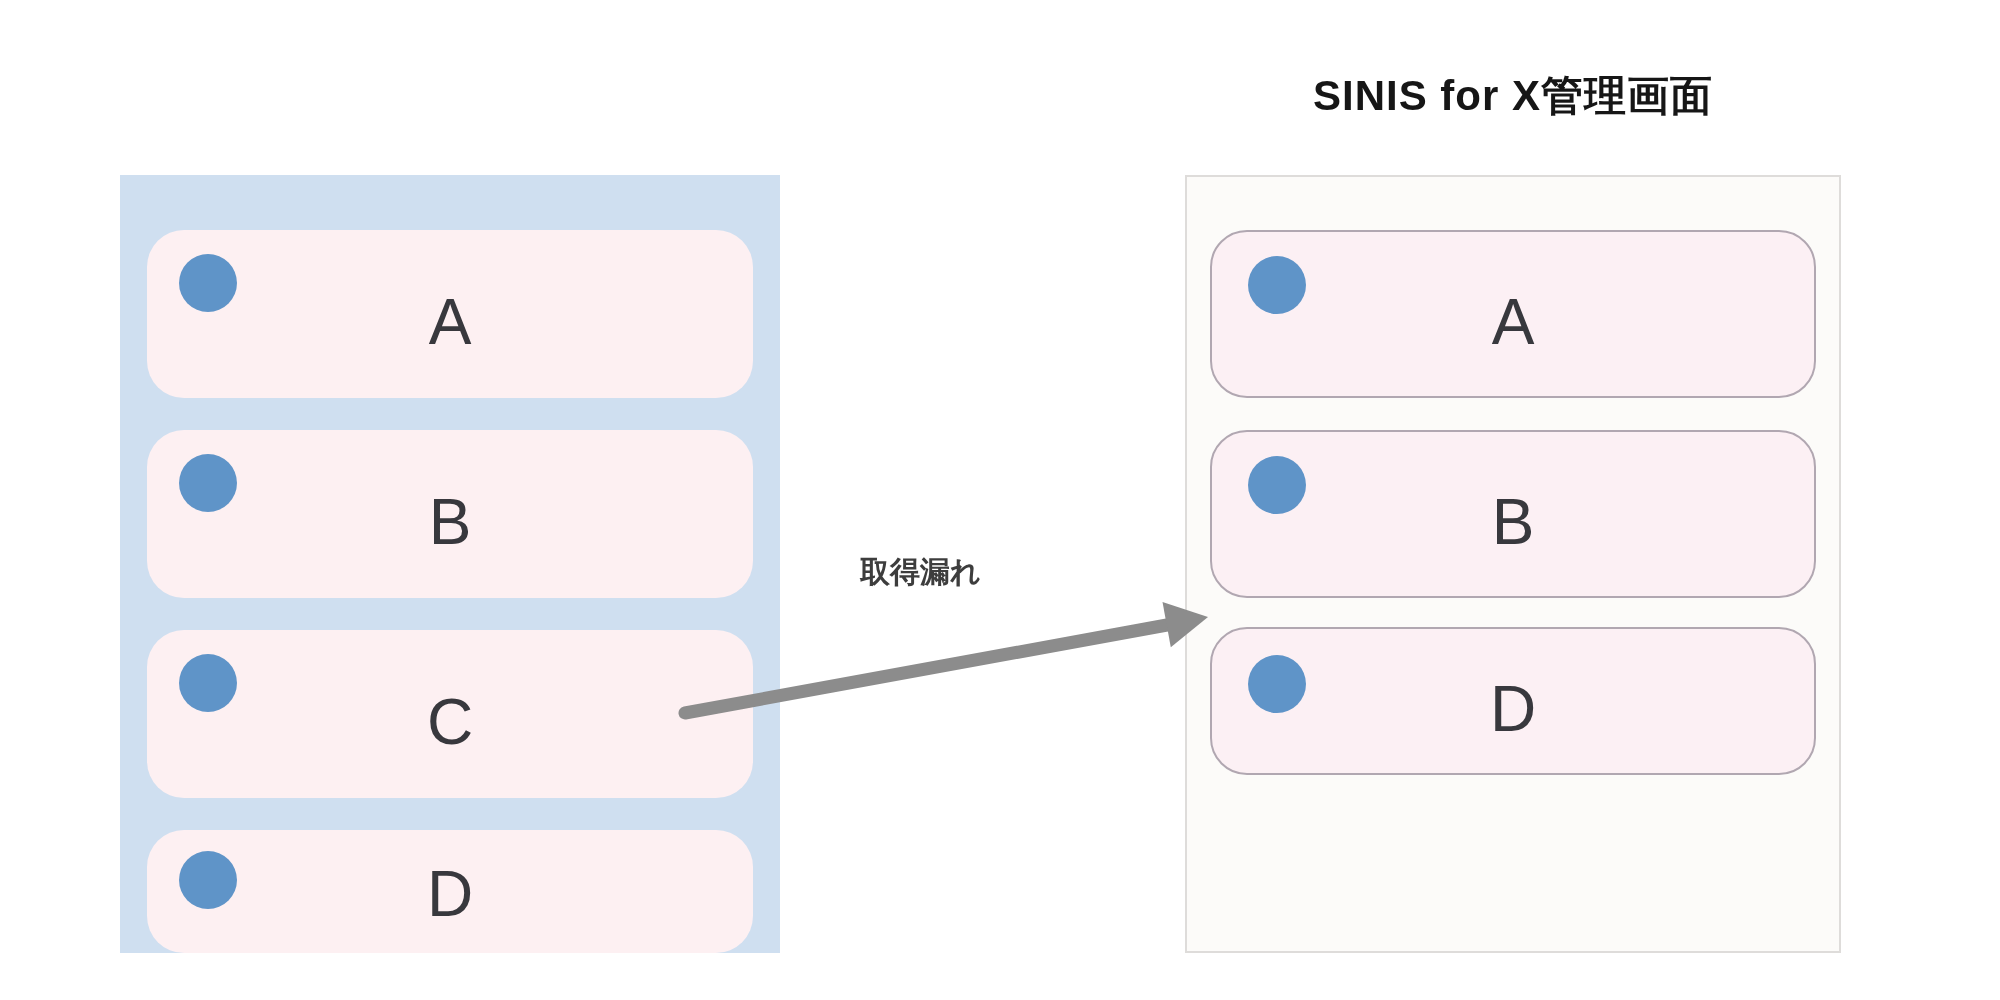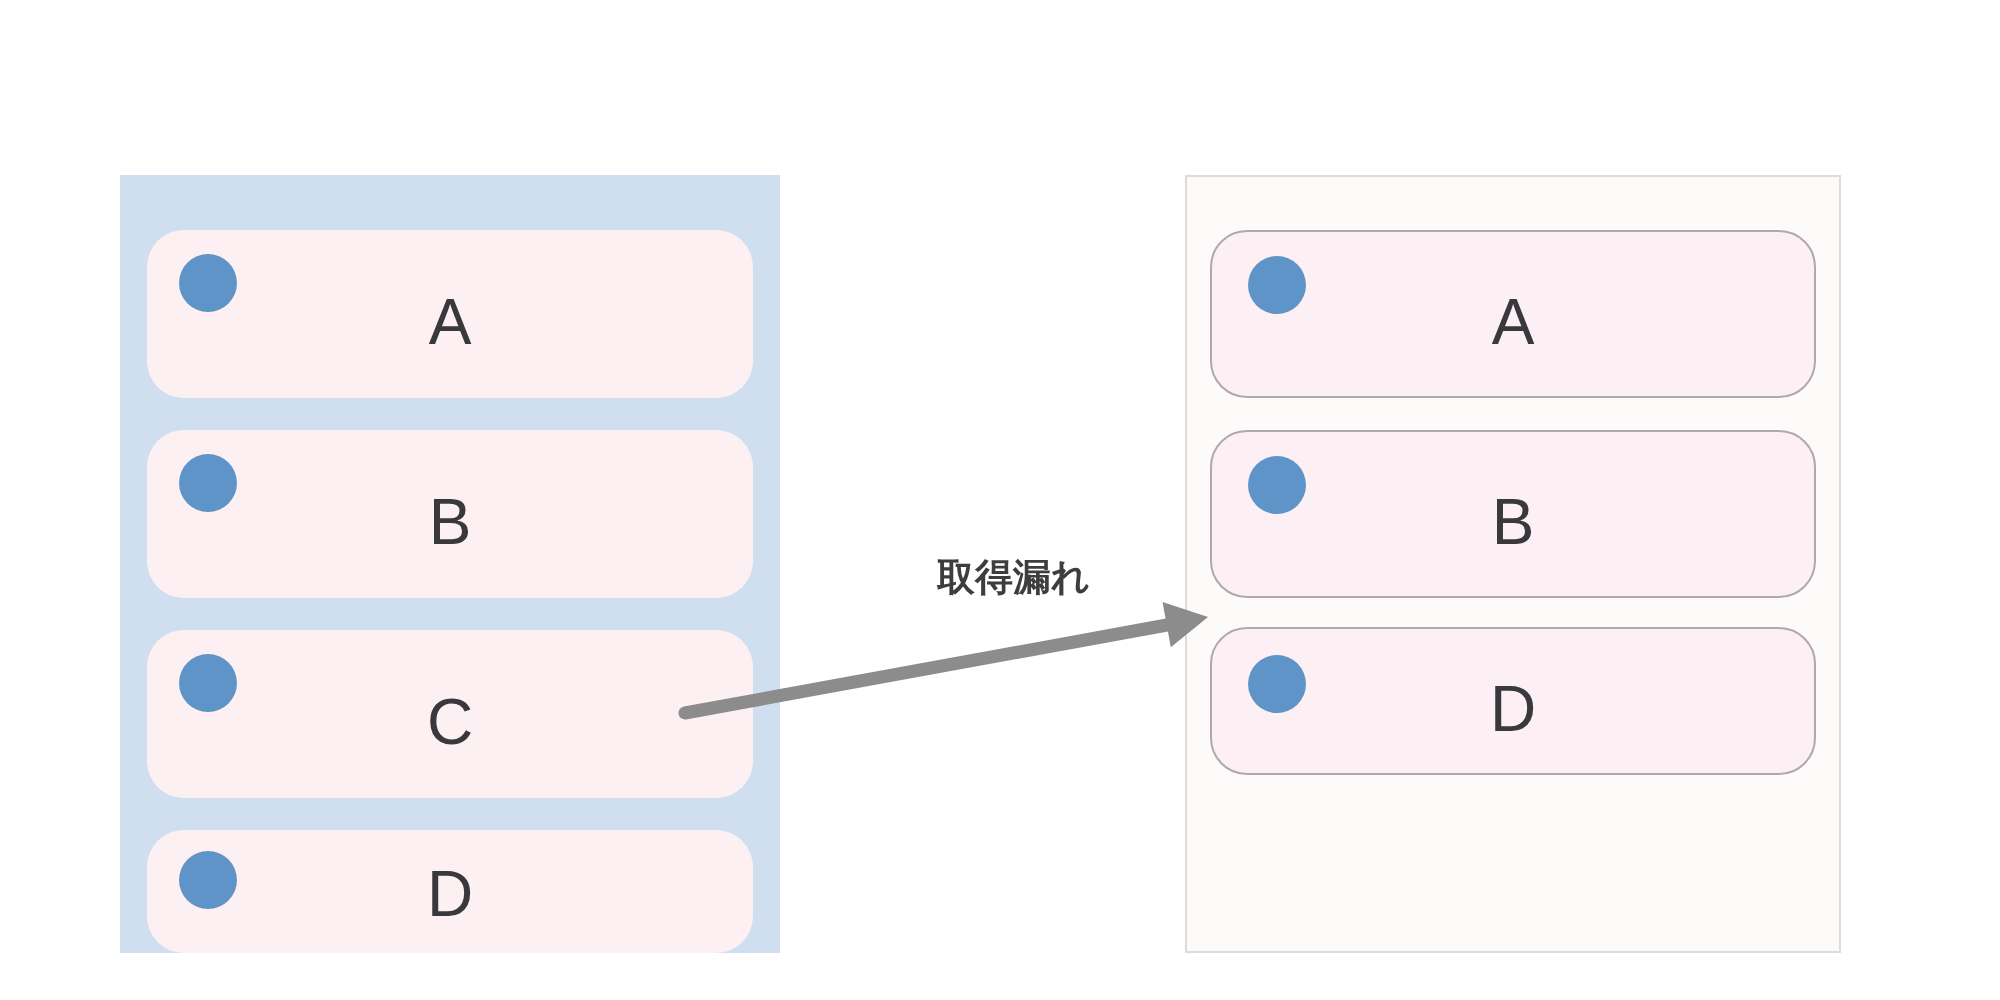--- a/index.html
+++ b/index.html
@@ -71,30 +71,31 @@
   .lp-d .card-label { top: 2px; }
 
   
   .arrow-svg {
     position: absolute; left: 0; top: 0;
     width: 2000px; height: 1000px;
     pointer-events: none;
   }
   .arrow-label {
     position: absolute; left: 860px; top: 552px; width: 230px;
-    text-align: right; font-size: 38px; font-weight: 600;
+    text-align: left; font-size: 30px; font-weight: 600;
     color: #3d3d3d; white-space: nowrap;
   }
 </style>
 </head>
 <body>
 
 <div class="canvas">
 
 
+  <div class="section-title right-title">SINIS for X管理画面</div>
 
   <div class="panel left-panel">
     <div class="card lp-a">
       <span class="avatar"></span>
       <span class="card-label">A</span>
     </div>
     <div class="card lp-b">
       <span class="avatar"></span>
       <span class="card-label">B</span>
     </div>

